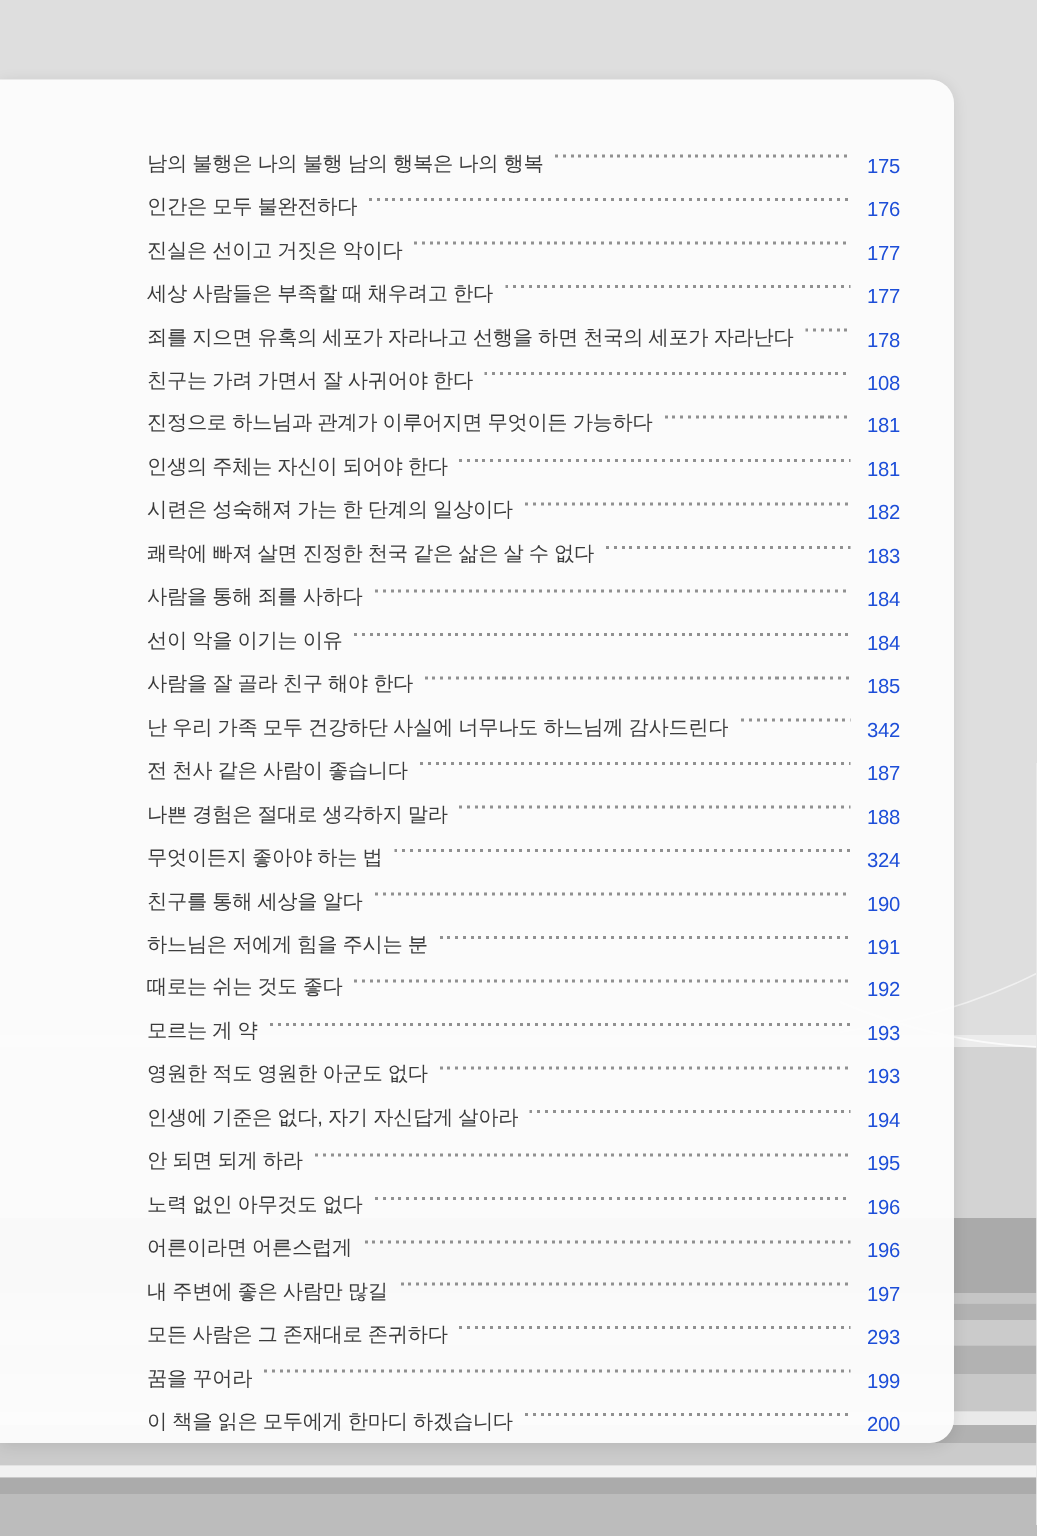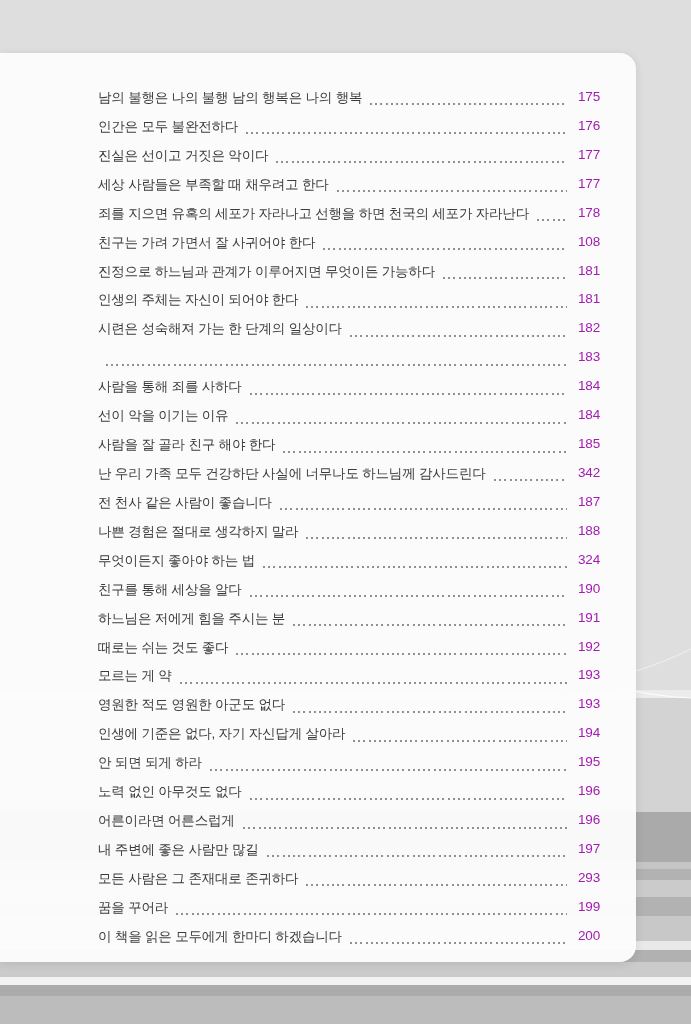--- a/index.html
+++ b/index.html
@@ -33,29 +33,29 @@
     position:absolute;left:0;top:53px;width:636px;height:909px;
     background:rgba(252,252,252,0.97);
     border-radius:0 16px 16px 0;
     box-shadow:0 2px 10px rgba(0,0,0,0.10);
   }
   .toc-list{
     position:absolute;left:98px;right:36px;top:36px;
     display:flex;flex-direction:column;
   }
   .toc-row{
-    display:flex;align-items:flex-start;height:28.93px;
+    display:flex;align-items:flex-end;height:28.93px;
     font-size:13.5px;color:#3b3b3b;letter-spacing:-0.2px;
   }
   .toc-title{white-space:nowrap;flex:0 0 auto;}
   .toc-leader{
     flex:1 1 auto;height:2px;margin:2px 7px 0 8px;align-self:center;
     background-image:repeating-linear-gradient(to right,#909090 0 2px,transparent 2px 5.2px);
   }
-  .toc-page{flex:0 0 auto;min-width:26px;text-align:right;color:#a21caf;}
+  .toc-page{flex:0 0 auto;min-width:26px;text-align:right;color:#1d4ed8;}
 </style>
 </head>
 <body>
 
 <div id="screen">
 
   <div class="stripe s1"></div>
   <div class="stripe s2"></div>
   <div class="stripe s3"></div>
   <div class="stripe s4"></div>
@@ -116,20 +116,21 @@
           <span class="toc-title">인생의 주체는 자신이 되어야 한다</span>
           <span class="toc-leader"></span>
           <span class="toc-page">181</span>
         </div>
         <div class="toc-row">
           <span class="toc-title">시련은 성숙해져 가는 한 단계의 일상이다</span>
           <span class="toc-leader"></span>
           <span class="toc-page">182</span>
         </div>
         <div class="toc-row">
+          <span class="toc-title">쾌락에 빠져 살면 진정한 천국 같은 삶은 살 수 없다</span>
           <span class="toc-leader"></span>
           <span class="toc-page">183</span>
         </div>
         <div class="toc-row">
           <span class="toc-title">사람을 통해 죄를 사하다</span>
           <span class="toc-leader"></span>
           <span class="toc-page">184</span>
         </div>
         <div class="toc-row">
           <span class="toc-title">선이 악을 이기는 이유</span>

